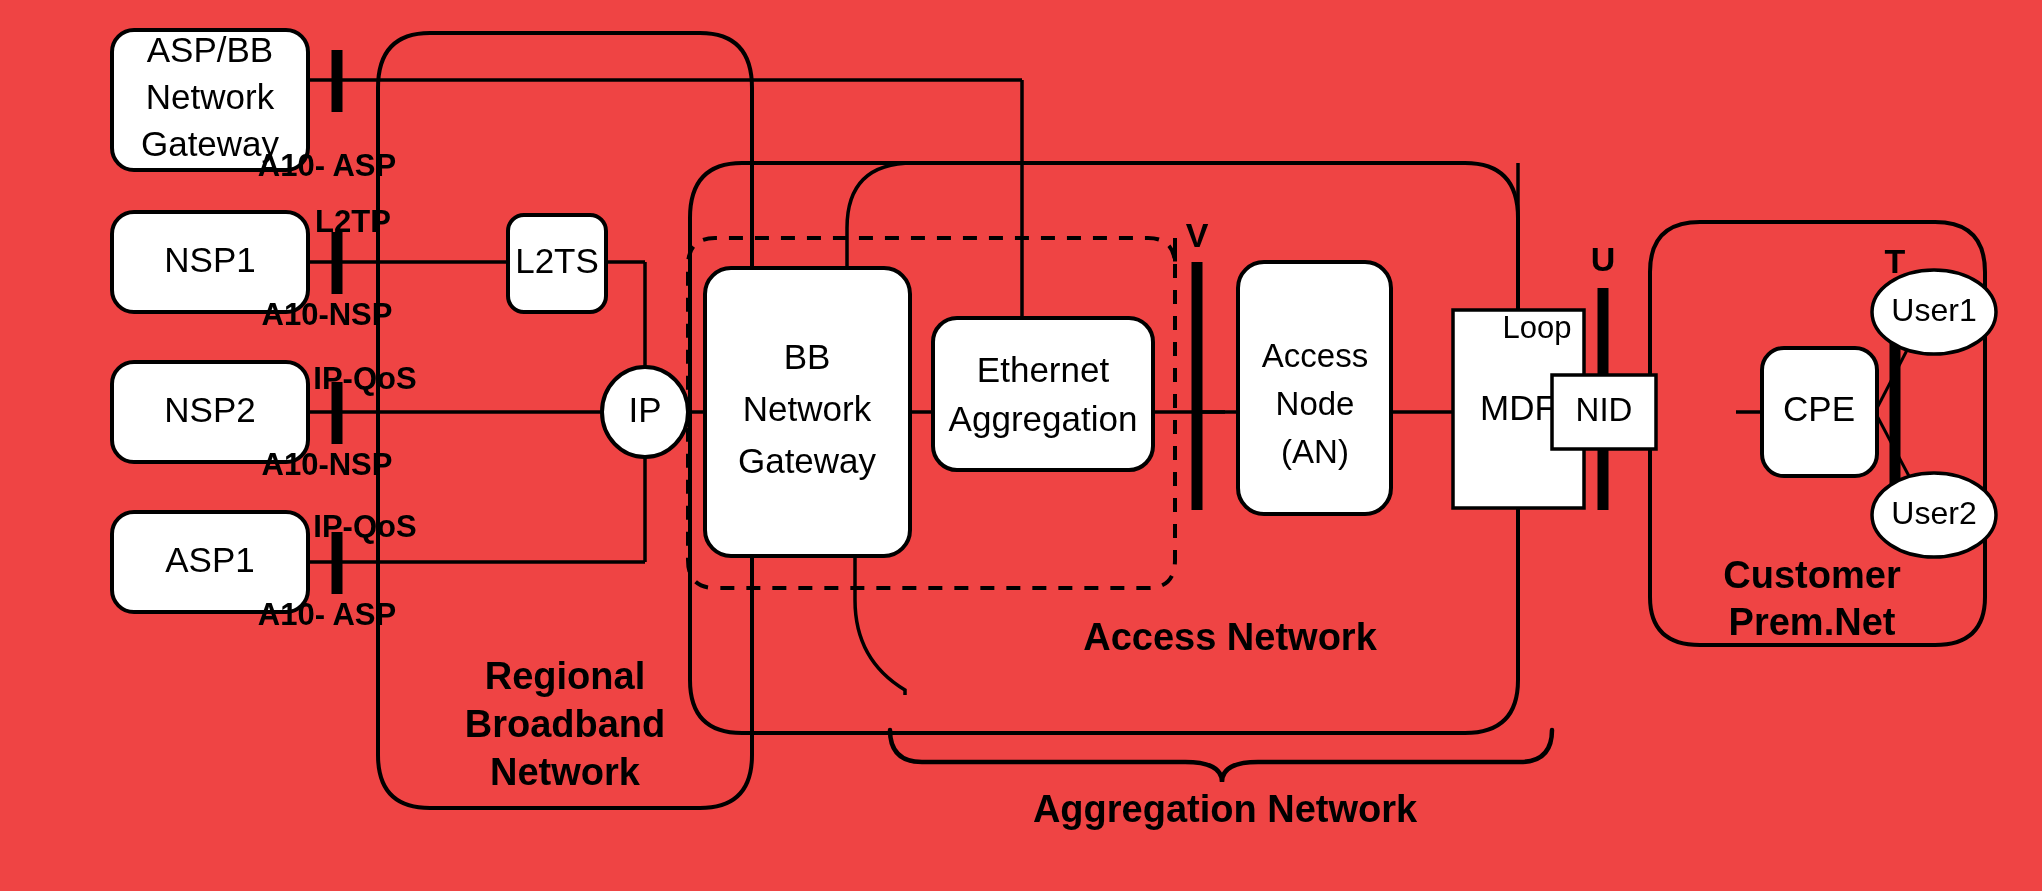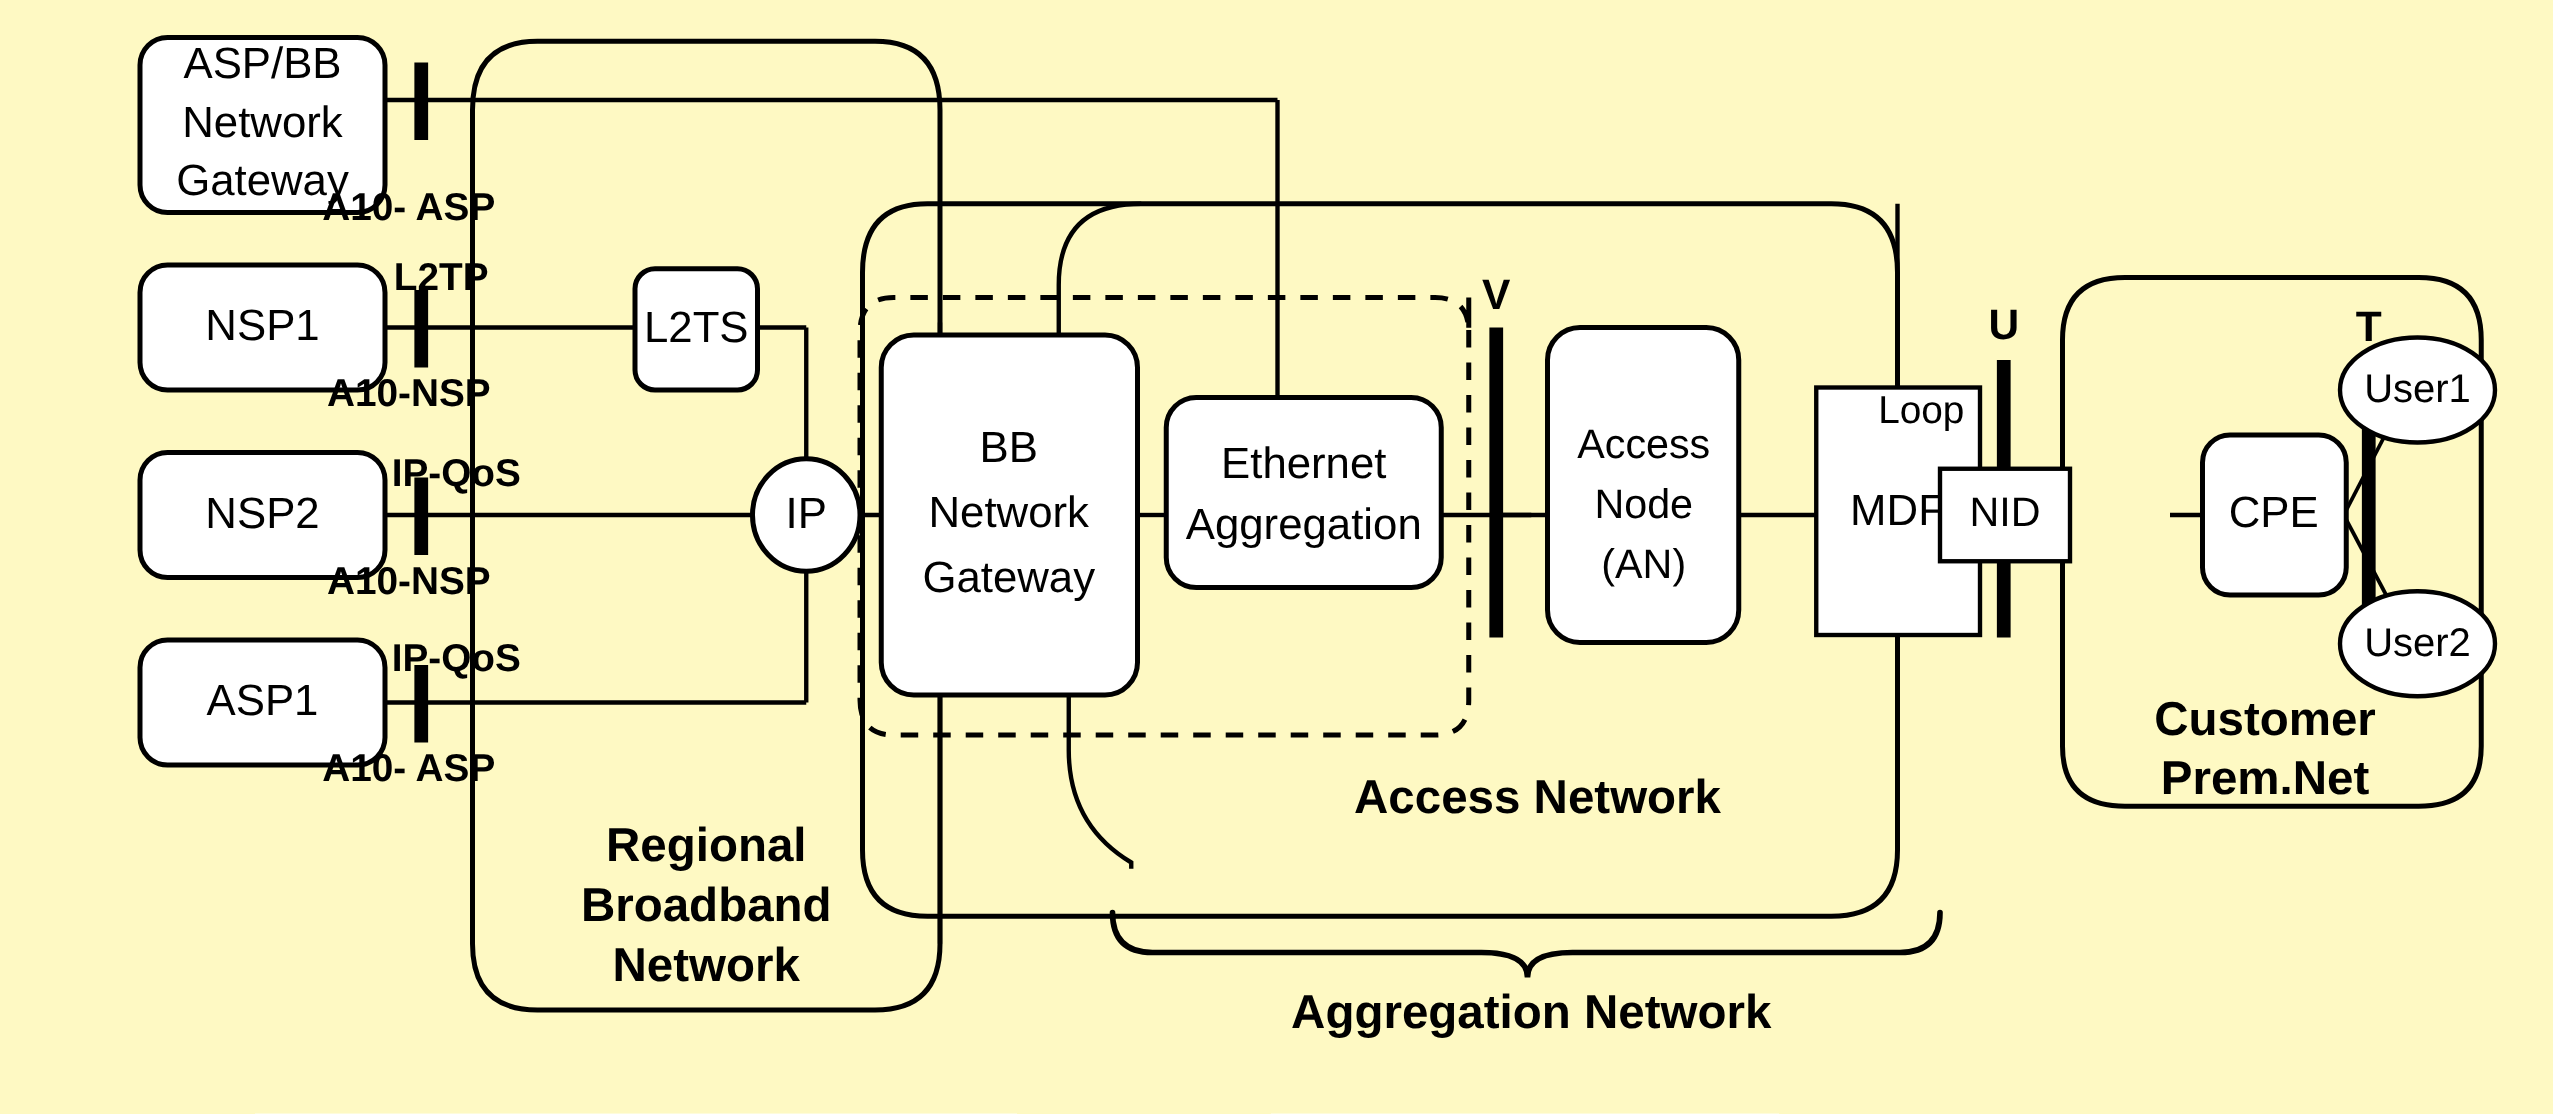--- a/index.html
+++ b/index.html
@@ -7,21 +7,21 @@
     padding: 0;
     background: #ffffff;
   }
   body {
     font-family: "Liberation Sans", sans-serif;
   }
   #diagram-root {
     position: relative;
     width: 2042px;
     height: 891px;
-    background: #fef9c3;
+    background: #ef4444;
     overflow: hidden;
     text-align: center;
   }
   svg#net-svg {
     position: absolute;
     top: 0;
     left: 0;
     width: 2042px;
     height: 891px;
     display: block;

